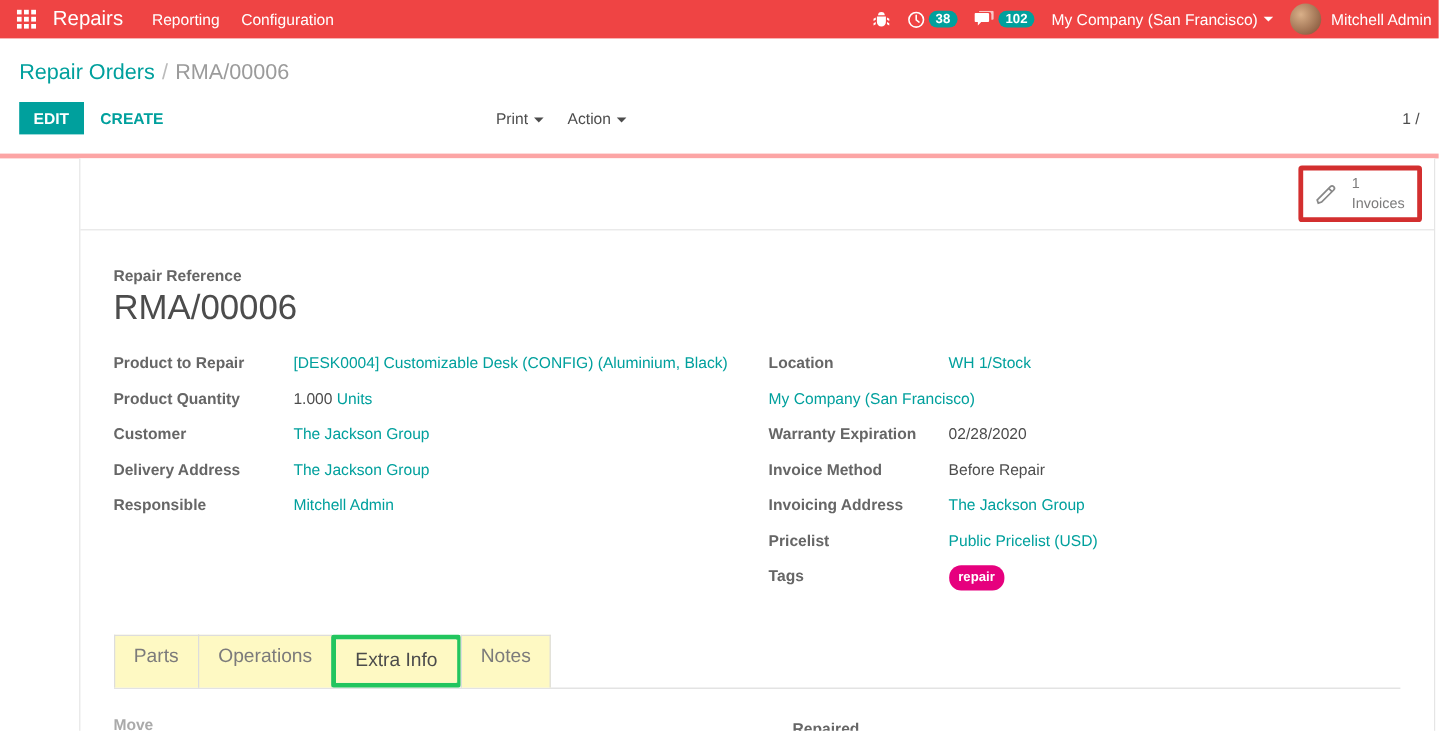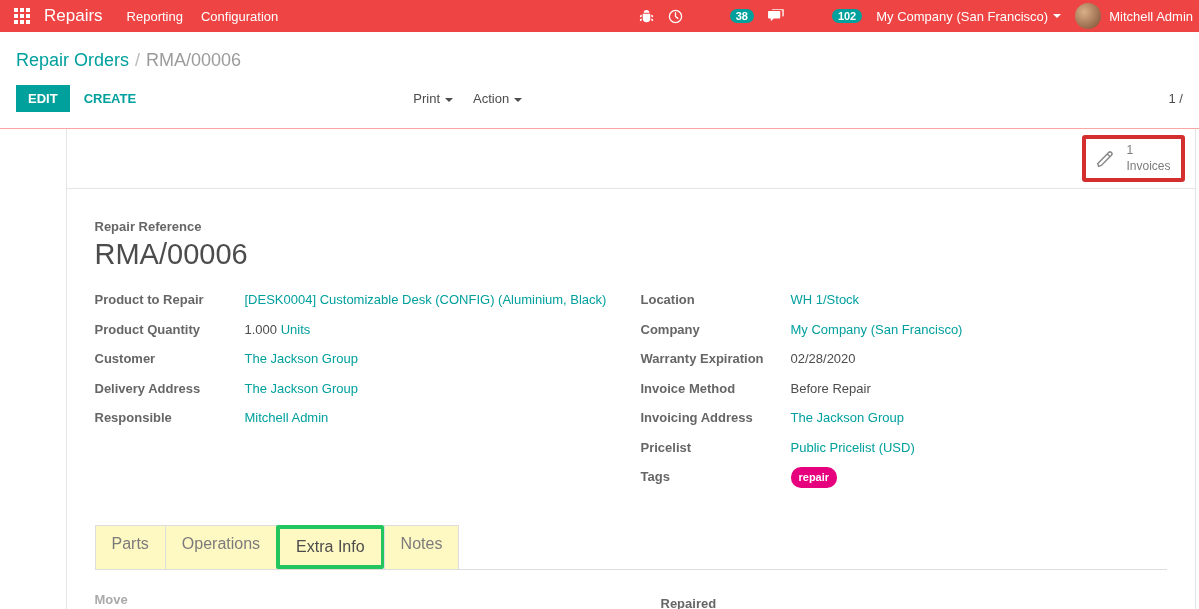--- a/index.html
+++ b/index.html
@@ -8,35 +8,35 @@
 
 
 .navbar { background:#ef4444; color:#fff; height:32px; display:flex; align-items:center; padding:0 0 0 0; }
 .apps-grid { padding:0 14px; cursor:pointer; }
 .apps-grid svg { display:block; }
 .brand { font-size:17px; font-weight:400; color:#fff; padding-right:24px; }
 .nav-menu { display:flex; gap:18px; }
 .nav-menu span { color:#fff; font-size:13px; cursor:pointer; }
 .nav-spacer { flex:1; }
 .nav-right { display:flex; align-items:center; gap:14px; padding-right:6px; }
-.bug-icon, .clock-wrap, .chat-wrap { display:flex; align-items:center; cursor:pointer;gap:44px; }
+.bug-icon, .clock-wrap, .chat-wrap { display:flex; align-items:center; cursor:pointer; }
 .badge-pill { background:#00a09d; color:#fff; border-radius:10px; font-size:11px; padding:1px 6px; font-weight:600; }
 .company-switch { color:#fff; font-size:13px; display:flex; align-items:center; cursor:pointer; }
 .caret-down::after { content:""; display:inline-block; margin-left:5px; border-left:4px solid transparent; border-right:4px solid transparent; border-top:4px solid currentColor; vertical-align:middle; }
 .avatar { width:26px; height:26px; border-radius:50%; background:radial-gradient(circle at 35% 35%, #d9b089, #7a4a30); display:inline-block; }
 .user-block { display:flex; align-items:center; gap:8px; cursor:pointer; color:#fff; }
 
 
 .bc-row { display:flex; padding:18px 16px 2px 16px; font-size:18px; }
 .bc-link { color:#00a09d; }
 .bc-sep { color:#bbb; padding:0 6px; }
 .bc-current { color:#9b9b9b; }
 
 
-.ctrl-row { display:flex; align-items:center; padding:12px 16px 16px 16px; border-bottom:1px solid #fca5a5; }
+.ctrl-row { display:flex; align-items:center; padding:12px 16px 16px 16px; border-bottom:4px solid #fca5a5; }
 .btn-edit { background:#00a09d; color:#fff; font-weight:700; font-size:13px; padding:6px 12px; border:none; cursor:pointer; }
 .btn-create { color:#00a09d; font-weight:700; font-size:13px; background:none; border:none; padding:6px 14px; cursor:pointer; }
 .ctrl-mid { margin:0 auto; display:flex; gap:20px; transform:translateX(-40px); }
 .dropdown-plain { color:#4c4c4c; cursor:pointer; font-size:13px; }
 .pager { margin-left:auto; color:#4c4c4c; font-size:13px; }
 
 
 .sheet-wrap { display:flex; justify-content:center; }
 .sheet { width:100%; max-width:1130px; background:#fff; border-left:1px solid #e5e5e5; border-right:1px solid #e5e5e5; margin:0 0 0 62px; padding:0 0 40px 0; }
 
@@ -183,21 +183,20 @@
           <div class="field-label">Responsible</div>
           <div class="field-val"><a class="link">Mitchell Admin</a></div>
         </div>
       </div>
       <div class="col">
         <div class="field-row">
           <div class="field-label">Location</div>
           <div class="field-val"><a class="link">WH 1/Stock</a></div>
         </div>
         <div class="field-row">
-          <div class="field-label">Company</div>
           <div class="field-val"><a class="link">My Company (San Francisco)</a></div>
         </div>
         <div class="field-row">
           <div class="field-label">Warranty Expiration</div>
           <div class="field-val">02/28/2020</div>
         </div>
         <div class="field-row">
           <div class="field-label">Invoice Method</div>
           <div class="field-val">Before Repair</div>
         </div>

